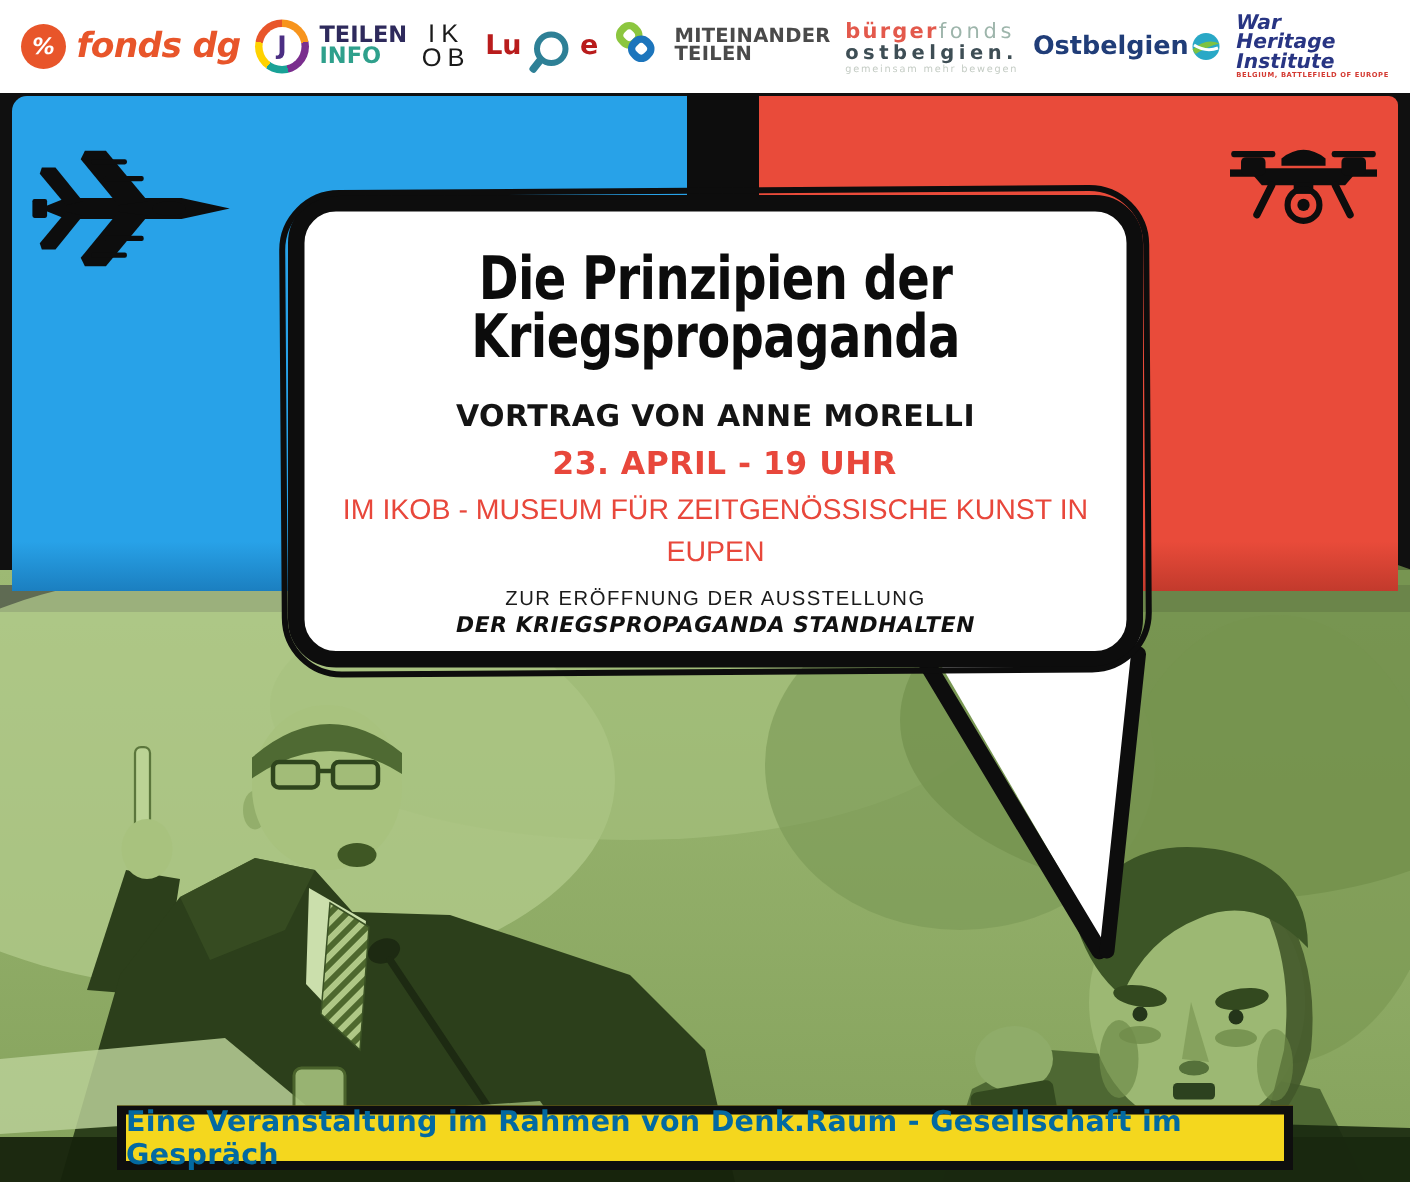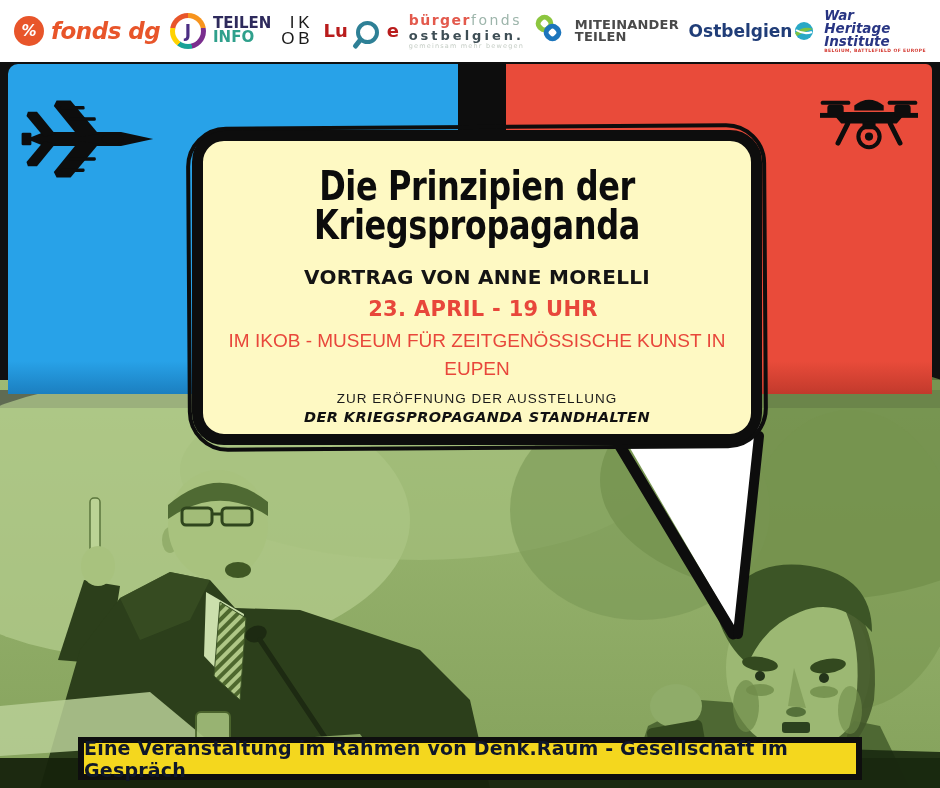--- a/index.html
+++ b/index.html
@@ -14,21 +14,21 @@
                 align-items:center;justify-content:center;font-weight:bold;font-size:15px;font-style:italic;}
   .attac-text{color:#E8552A;font-weight:800;font-style:italic;font-size:23px;letter-spacing:-.5px;}
   .ji-ring{width:36px;height:36px;border-radius:50%;flex:0 0 auto;
            background:conic-gradient(#F7941D 0 22%,#7A2E8E 22% 46%,#19A297 46% 60%,#FFD200 60% 78%,#E8552A 78% 100%);
            display:flex;align-items:center;justify-content:center;}
   .ji-ring b{width:26px;height:26px;border-radius:50%;background:#fff;color:#4B2E83;display:flex;
              align-items:center;justify-content:center;font-size:17px;font-weight:800;}
   .ji-text{line-height:.92;font-weight:800;font-size:15px;}
   .ji-text .l1{color:#2E2A5C;} .ji-text .l2{color:#2FA08C;}
   .ikob{font-family:"Liberation Sans",sans-serif;font-weight:400;color:#1a1a1a;font-size:17px;
-        letter-spacing:4px;line-height:.95;text-align:right;}
+        letter-spacing:4px;line-height:.95;text-align:center;}
   .lupe{display:flex;align-items:flex-start;color:#b91c1c;font-weight:800;font-size:18px;letter-spacing:0;}
   .lupe-glass{position:relative;display:inline-block;width:15px;height:15px;border:4px solid #2E8096;
               border-radius:50%;margin:0 1px;top:1px;}
   .lupe-glass::after{content:"";position:absolute;left:-5px;top:13px;width:5px;height:11px;background:#2E8096;
               border-radius:2px;transform:rotate(38deg);}
   .mt-icon{position:relative;width:34px;height:32px;flex:0 0 auto;}
   .mt-icon i{position:absolute;width:17px;height:17px;border-radius:45%;transform:rotate(45deg);box-sizing:border-box;}
   .mt-icon i.g{left:2px;top:0;border:5px solid #8CC63F;}
   .mt-icon i.b{left:10px;top:9px;border:5px solid #1C75BC;}
   .mt-text{line-height:.95;font-weight:600;font-size:13px;color:#4a4a4a;letter-spacing:.2px;}
@@ -49,38 +49,38 @@
              border-radius:0 6px 0 0;background:linear-gradient(180deg,var(--red-panel,#E94B3A) 90%,#c23a2c 100%);}
   .top-connector{position:absolute;left:458px;top:62px;width:48px;height:84px;background:var(--ink,#0d0d0d);z-index:6;}
   .jet{position:absolute;left:16px;top:84px;width:140px;height:110px;z-index:7;}
   .drone{position:absolute;left:820px;top:86px;width:98px;height:80px;z-index:7;}
 
   
   .scene{position:absolute;left:0;top:62px;width:940px;height:726px;z-index:1;}
 
   
   .bubble{position:absolute;left:192px;top:130px;width:570px;height:315px;box-sizing:border-box;z-index:10;
-          background:#fef9c3;border:11px solid var(--ink,#0d0d0d);border-radius:32px;text-align:center;}
+          background:#ffffff;border:11px solid var(--ink,#0d0d0d);border-radius:32px;text-align:center;}
   .bubble::before{content:"";position:absolute;inset:-16px;border:4px solid var(--ink,#0d0d0d);
           border-radius:40px;transform:rotate(-.4deg);pointer-events:none;}
   .bubble-tail{position:absolute;left:590px;top:400px;width:190px;height:250px;z-index:9;}
   .title{margin:26px auto 0;max-width:560px;transform:scaleX(.8);font-weight:800;font-size:40px;
          line-height:.98;color:#0c0c0c;letter-spacing:-.5px;}
   .speaker{margin-top:20px;font-weight:800;font-size:20px;color:#141414;letter-spacing:.3px;}
   .date{margin-top:8px;font-weight:800;font-size:21px;color:var(--accent-red,#E8473B);letter-spacing:.3px;padding-left:12px;}
   .venue{margin:6px auto 0;max-width:530px;font-weight:400;font-size:19px;line-height:1.45;
          color:var(--accent-red,#E8473B);font-family:"Liberation Sans",sans-serif;}
   .occasion{margin-top:9px;font-size:13.5px;color:#1b1b1b;letter-spacing:1px;font-family:"Liberation Sans",sans-serif;}
   .exhibition{margin-top:3px;font-size:14.5px;color:#111;font-weight:800;font-style:italic;letter-spacing:.4px;}
 
   
   .banner{position:absolute;left:78px;top:737px;width:784px;height:43px;box-sizing:border-box;z-index:20;
           background:var(--banner-yellow,#F4D71E);border:6px solid #0e0e0e;
           display:flex;align-items:center;justify-content:center;}
-  .banner span{font-weight:800;font-size:19px;color:#0f172a;letter-spacing:.2px;}
+  .banner span{font-weight:800;font-size:19px;color:#0369a1;letter-spacing:.2px;}
 </style>
 </head>
 <body>
 
 <div class="poster">
 
   <div class="scene">
     <svg width="940" height="726" viewBox="0 62 940 726" xmlns="http://www.w3.org/2000/svg">
       <defs>
         <linearGradient id="gBase" x1="0" y1="0" x2="0" y2="1">
@@ -230,37 +230,37 @@
       <span>
         <div>IK</div>
         <div>OB</div>
       </span>
     </div>
     <div class="logo lupe">
       <span>Lu</span>
         <span class="lupe-glass"></span>
         <span>e</span>
     </div>
-    <div class="logo bf">
-      <span>
-        <div class="l1"><b>bürger</b><span>fonds</span></div>
-        <div class="l2">ostbelgien.</div>
-        <div class="l3">gemeinsam mehr bewegen</div>
-      </span>
-    </div>
     <div class="logo">
       <span class="mt-icon">
           <i class="g"></i>
           <i class="b"></i>
         </span>
       <span class="mt-text">
         <div>MITEINANDER</div>
         <div>TEILEN</div>
       </span>
     </div>
+    <div class="logo bf">
+      <span>
+        <div class="l1"><b>bürger</b><span>fonds</span></div>
+        <div class="l2">ostbelgien.</div>
+        <div class="l3">gemeinsam mehr bewegen</div>
+      </span>
+    </div>
     <div class="logo ob">
       <span>Ostbelgien</span>
       <svg width="20" height="20" viewBox="0 0 20 20">
         <circle cx="10" cy="10" r="9" fill="#29A8C6"></circle>
         <path d="M1,12 Q10,4 19,8 Q11,10 3,15 Z" fill="#7DC242"></path>
         <path d="M2,9 Q10,14 18,11" stroke="#ffffff" stroke-width="2" fill="none"></path>
       </svg>
     </div>
     <div class="logo whi">
       <span>

